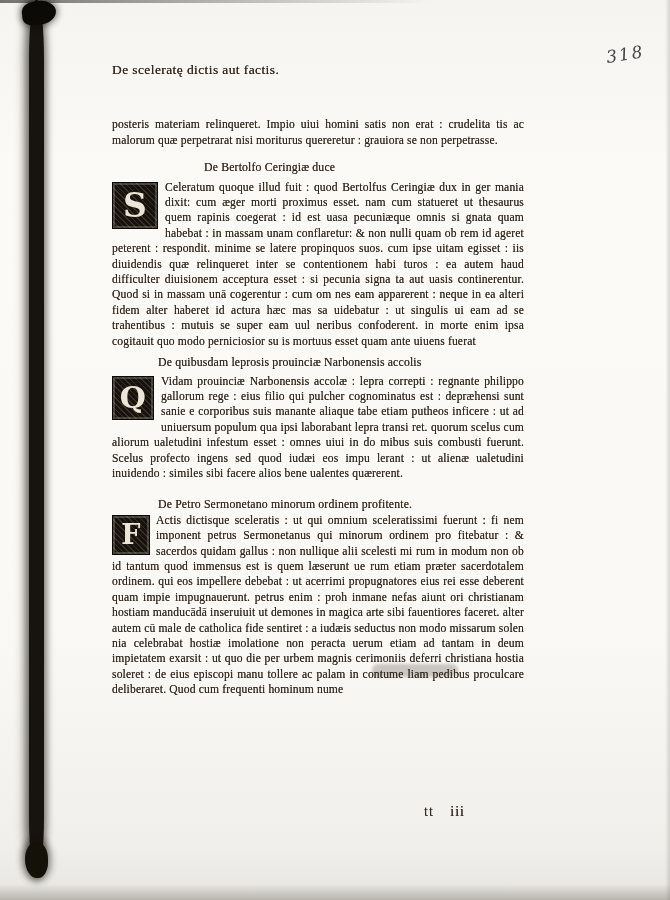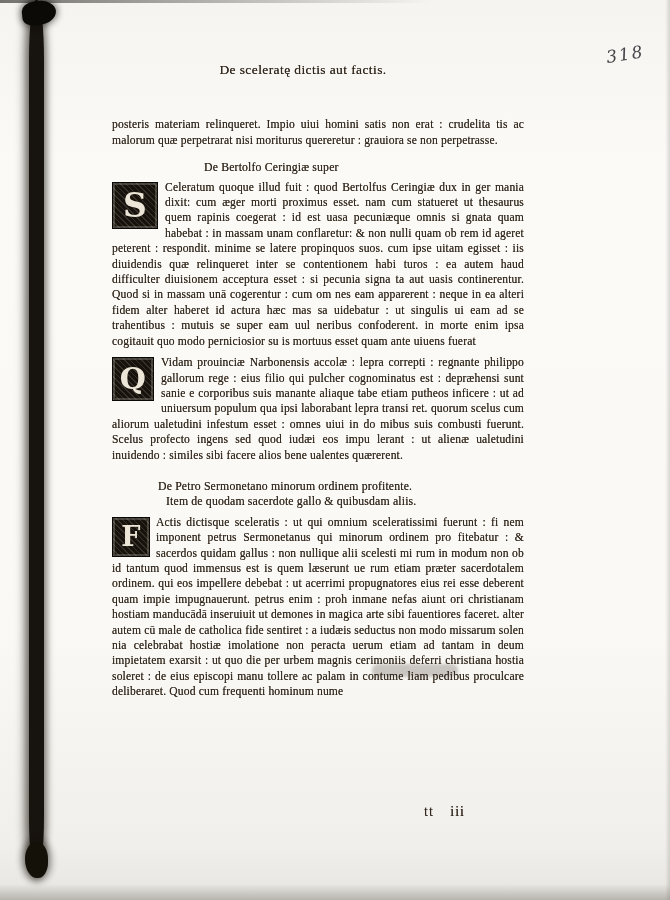--- a/index.html
+++ b/index.html
@@ -64,21 +64,20 @@
 
   .textblock {
     position:absolute; left:112px; top:62px; width:412px;
     text-align:justify;
     font-size:11.6px;
     line-height:15.4px;
     text-shadow: 0 0 0.5px rgba(45,33,20,0.75);
     letter-spacing:0.15px;
   }
   .running-header {
-    text-align:center;
     font-size:13.5px;
     letter-spacing:0.4px;
     margin:0 30px 40px 0;
     text-shadow: 0 0 0.6px rgba(45,33,20,0.85);
   }
   p.para { margin:0 0 6px 0; }
   .heading { font-size:11.8px; font-weight:normal; margin:8px 0 4px 0; text-align:left; }
   .heading.h-bertolfo { margin-left:92px; margin-top:12px; }
   .heading.h-leprosis { margin-left:46px; margin-top:2px; margin-bottom:3px; }
   .heading.h-petro    { margin-left:46px; margin-top:16px; margin-bottom:0; }
@@ -122,29 +121,29 @@
   <div class="smudge"></div>
 
   <div class="handwritten">318</div>
 
   <div class="textblock">
 
     <div class="running-header">De sceleratę dictis aut factis.</div>
 
     <p class="para">posteris materiam relinqueret. Impio uiui homini satis non erat : crudelita tis ac malorum quæ perpetrarat nisi moriturus quereretur : grauiora se non perpetrasse.</p>
 
-    <h2 class="heading h-bertolfo">De Bertolfo Ceringiæ super</h2>
+    <h2 class="heading h-bertolfo">De Bertolfo Ceringiæ duce</h2>
 
     <p class="para"><span class="dropcap dc-s">S</span><span>Celeratum quoque illud fuit : quod Bertolfus Ceringiæ dux in ger mania dixit: cum æger morti proximus esset. nam cum statueret ut thesaurus quem rapinis coegerat : id est uasa pecuniæque omnis si gnata quam habebat : in massam unam conflaretur: &amp; non nulli quam ob rem id ageret peterent : respondit. minime se latere propinquos suos. cum ipse uitam egisset : iis diuidendis quæ relinqueret inter se contentionem habi turos : ea autem haud difficulter diuisionem acceptura esset : si pecunia signa ta aut uasis continerentur. Quod si in massam unā cogerentur : cum om nes eam apparerent : neque in ea alteri fidem alter haberet id actura hæc mas sa uidebatur : ut singulis ui eam ad se trahentibus : mutuis se super eam uul neribus confoderent. in morte enim ipsa cogitauit quo modo perniciosior su is mortuus esset quam ante uiuens fuerat</span></p>
 
+    <h2 class="heading h-leprosis">De quibusdam leprosis prouinciæ Narbonensis accolis</h2>
 
     <p class="para"><span class="dropcap dc-q">Q</span><span>Vidam prouinciæ Narbonensis accolæ : lepra correpti : regnante philippo gallorum rege : eius filio qui pulcher cognominatus est : depræhensi sunt sanie e corporibus suis manante aliaque tabe etiam putheos inficere : ut ad uniuersum populum qua ipsi laborabant lepra transi ret. quorum scelus cum aliorum ualetudini infestum esset : omnes uiui in do mibus suis combusti fuerunt. Scelus profecto ingens sed quod iudæi eos impu lerant : ut alienæ ualetudini inuidendo : similes sibi facere alios bene ualentes quærerent.</span></p>
 
     <h2 class="heading h-petro">De Petro Sermonetano minorum ordinem profitente.</h2>
-    <h2 class="heading h-item">Item de quodam sacerdote gallo &amp; quibusdam aliis.</h2>
 
     <p class="para"><span class="dropcap dc-f">F</span><span>Actis dictisque sceleratis : ut qui omnium sceleratissimi fuerunt : fi nem imponent petrus Sermonetanus qui minorum ordinem pro fitebatur : &amp; sacerdos quidam gallus : non nullique alii scelesti mi rum in modum non ob id tantum quod immensus est is quem læserunt ue rum etiam præter sacerdotalem ordinem. qui eos impellere debebat : ut acerrimi propugnatores eius rei esse deberent quam impie impugnauerunt. petrus enim : proh inmane nefas aiunt ori christianam hostiam manducādā inseruiuit ut demones in magica arte sibi fauentiores faceret. alter autem cū male de catholica fide sentiret : a iudæis seductus non modo missarum solen nia celebrabat hostiæ imolatione non peracta uerum etiam ad tantam in deum impietatem exarsit : ut quo die per urbem magnis cerimoniis deferri christiana hostia soleret : de eius episcopi manu tollere ac palam in contume liam pedibus proculcare deliberaret. Quod cum frequenti hominum nume</span></p>
 
   </div>
 
   <div class="signature">tt iii</div>
 
 </div>
 
 </body></html>

